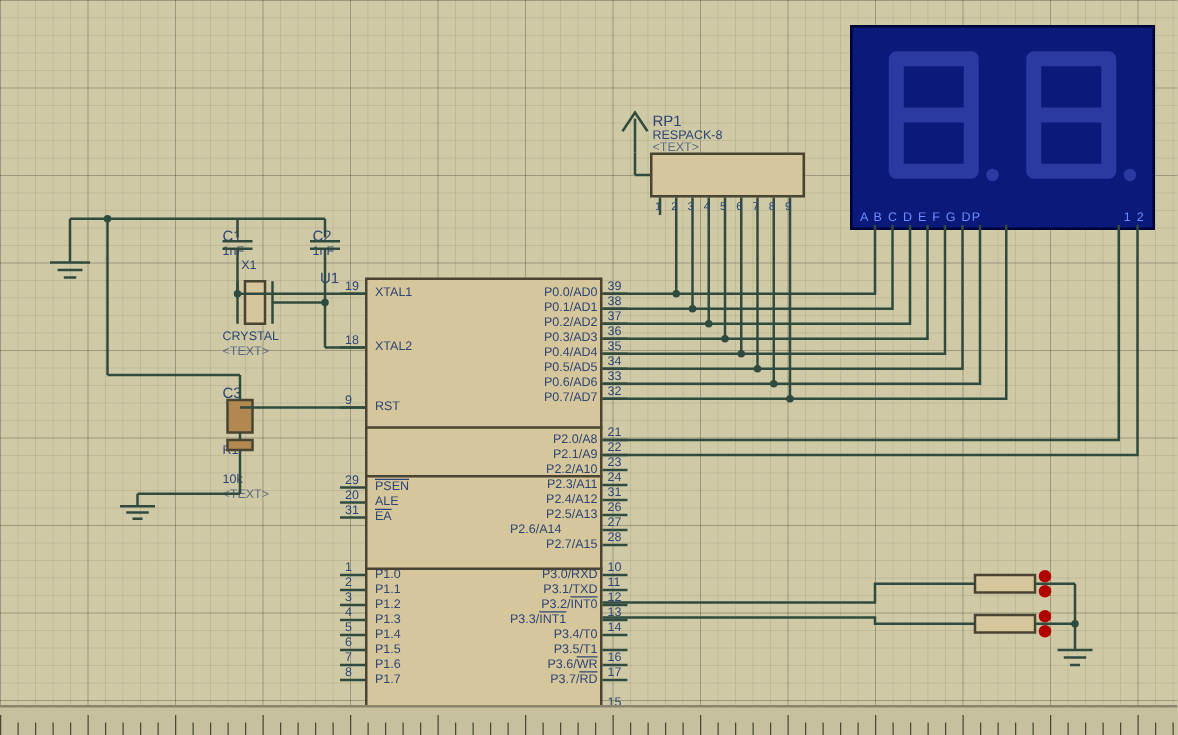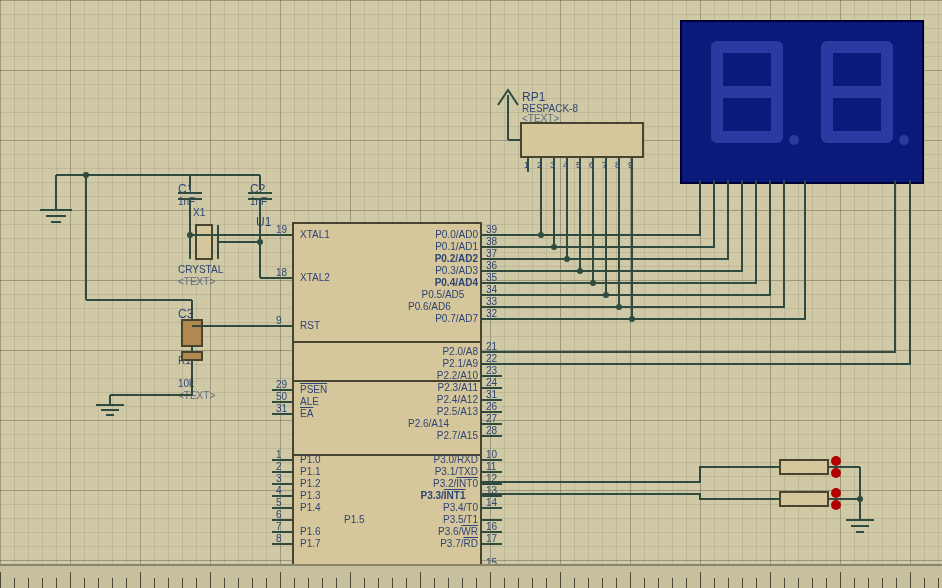--- a/index.html
+++ b/index.html
@@ -67,57 +67,57 @@
   <div>
 
   <div class="pinnum" style="left: 276px; top: 224px;">19</div>
       <div class="pinlbl" style="left: 300px; top: 229px;">XTAL1</div>
       <div class="pinnum" style="left: 276px; top: 267px;">18</div>
       <div class="pinlbl" style="left: 300px; top: 272px;">XTAL2</div>
       <div class="pinnum" style="left: 276px; top: 315px;">9</div>
       <div class="pinlbl" style="left: 300px; top: 320px;">RST</div>
       <div class="pinnum" style="left: 276px; top: 379px;">29</div>
       <div class="pinlbl" style="left: 300px; top: 384px;"><span class="overline">PSEN</span></div>
-      <div class="pinnum" style="left: 276px; top: 391px;">50</div>
+      <div class="pinnum" style="left: 276px; top: 391px;">20</div>
       <div class="pinlbl" style="left: 300px; top: 396px;">ALE</div>
       <div class="pinnum" style="left: 276px; top: 403px;">31</div>
       <div class="pinlbl" style="left: 300px; top: 408px;"><span class="overline">EA</span></div>
       <div class="pinnum" style="left: 276px; top: 449px;">1</div>
       <div class="pinlbl" style="left: 300px; top: 454px;">P1.0</div>
       <div class="pinnum" style="left: 276px; top: 461px;">2</div>
       <div class="pinlbl" style="left: 300px; top: 466px;">P1.1</div>
       <div class="pinnum" style="left: 276px; top: 473px;">3</div>
       <div class="pinlbl" style="left: 300px; top: 478px;">P1.2</div>
       <div class="pinnum" style="left: 276px; top: 485px;">4</div>
       <div class="pinlbl" style="left: 300px; top: 490px;">P1.3</div>
       <div class="pinnum" style="left: 276px; top: 497px;">5</div>
       <div class="pinlbl" style="left: 300px; top: 502px;">P1.4</div>
       <div class="pinnum" style="left: 276px; top: 509px;">6</div>
-      <div class="pinlbl" style="left: 300px; top: 514px; margin-left: 44px;">P1.5</div>
+      <div class="pinlbl" style="left: 300px; top: 514px;">P1.5</div>
       <div class="pinnum" style="left: 276px; top: 521px;">7</div>
       <div class="pinlbl" style="left: 300px; top: 526px;">P1.6</div>
       <div class="pinnum" style="left: 276px; top: 533px;">8</div>
       <div class="pinlbl" style="left: 300px; top: 538px;">P1.7</div>
     </div>
 
   <div>
       <div class="pinnum" style="left: 486px; top: 224px;">39</div>
       <div class="pinlbl" style="right: 464px; left: 408px; top: 229px; position: absolute; text-align: right; width: 70px;">P0.0/AD0</div>
       <div class="pinnum" style="left: 486px; top: 236px;">38</div>
       <div class="pinlbl" style="right: 464px; left: 408px; top: 241px; position: absolute; text-align: right; width: 70px;">P0.1/AD1</div>
       <div class="pinnum" style="left: 486px; top: 248px;">37</div>
-      <div class="pinlbl" style="right: 464px; left: 408px; top: 253px; position: absolute; text-align: right; width: 70px; font-weight: bold;">P0.2/AD2</div>
+      <div class="pinlbl" style="right: 464px; left: 408px; top: 253px; position: absolute; text-align: right; width: 70px;">P0.2/AD2</div>
       <div class="pinnum" style="left: 486px; top: 260px;">36</div>
       <div class="pinlbl" style="right: 464px; left: 408px; top: 265px; position: absolute; text-align: right; width: 70px;">P0.3/AD3</div>
       <div class="pinnum" style="left: 486px; top: 272px;">35</div>
-      <div class="pinlbl" style="right: 464px; left: 408px; top: 277px; position: absolute; text-align: right; width: 70px; font-weight: bold;">P0.4/AD4</div>
+      <div class="pinlbl" style="right: 464px; left: 408px; top: 277px; position: absolute; text-align: right; width: 70px;">P0.4/AD4</div>
       <div class="pinnum" style="left: 486px; top: 284px;">34</div>
-      <div class="pinlbl" style="right: 464px; left: 408px; top: 289px; position: absolute; text-align: center; width: 70px;">P0.5/AD5</div>
+      <div class="pinlbl" style="right: 464px; left: 408px; top: 289px; position: absolute; text-align: right; width: 70px;">P0.5/AD5</div>
       <div class="pinnum" style="left: 486px; top: 296px;">33</div>
-      <div class="pinlbl" style="right: 464px; left: 408px; top: 301px; position: absolute; width: 70px;">P0.6/AD6</div>
+      <div class="pinlbl" style="right: 464px; left: 408px; top: 301px; position: absolute; text-align: right; width: 70px;">P0.6/AD6</div>
       <div class="pinnum" style="left: 486px; top: 308px;">32</div>
       <div class="pinlbl" style="right: 464px; left: 408px; top: 313px; position: absolute; text-align: right; width: 70px;">P0.7/AD7</div>
       <div class="pinnum" style="left: 486px; top: 341px;">21</div>
       <div class="pinlbl" style="right: 464px; left: 408px; top: 346px; position: absolute; text-align: right; width: 70px;">P2.0/A8</div>
       <div class="pinnum" style="left: 486px; top: 353px;">22</div>
       <div class="pinlbl" style="right: 464px; left: 408px; top: 358px; position: absolute; text-align: right; width: 70px;">P2.1/A9</div>
       <div class="pinnum" style="left: 486px; top: 365px;">23</div>
       <div class="pinlbl" style="right: 464px; left: 408px; top: 370px; position: absolute; text-align: right; width: 70px;">P2.2/A10</div>
       <div class="pinnum" style="left: 486px; top: 377px;">24</div>
       <div class="pinlbl" style="right: 464px; left: 408px; top: 382px; position: absolute; text-align: right; width: 70px;">P2.3/A11</div>
@@ -129,21 +129,21 @@
       <div class="pinlbl" style="right: 464px; left: 408px; top: 418px; position: absolute; text-align: left; width: 70px;">P2.6/A14</div>
       <div class="pinnum" style="left: 486px; top: 425px;">28</div>
       <div class="pinlbl" style="right: 464px; left: 408px; top: 430px; position: absolute; text-align: right; width: 70px;">P2.7/A15</div>
       <div class="pinnum" style="left: 486px; top: 449px;">10</div>
       <div class="pinlbl" style="right: 464px; left: 408px; top: 454px; position: absolute; text-align: right; width: 70px;">P3.0/RXD</div>
       <div class="pinnum" style="left: 486px; top: 461px;">11</div>
       <div class="pinlbl" style="right: 464px; left: 408px; top: 466px; position: absolute; text-align: right; width: 70px;">P3.1/TXD</div>
       <div class="pinnum" style="left: 486px; top: 473px;">12</div>
       <div class="pinlbl" style="right: 464px; left: 408px; top: 478px; position: absolute; text-align: right; width: 70px;">P3.2/<span class="overline">INT0</span></div>
       <div class="pinnum" style="left: 486px; top: 485px;">13</div>
-      <div class="pinlbl" style="right: 464px; left: 408px; top: 490px; position: absolute; text-align: center; width: 70px; font-weight: bold;">P3.3/<span class="overline">INT1</span></div>
+      <div class="pinlbl" style="right: 464px; left: 408px; top: 490px; position: absolute; text-align: left; width: 70px;">P3.3/<span class="overline">INT1</span></div>
       <div class="pinnum" style="left: 486px; top: 497px;">14</div>
       <div class="pinlbl" style="right: 464px; left: 408px; top: 502px; position: absolute; text-align: right; width: 70px;">P3.4/T0</div>
       <div class="pinnum" style="left: 486px; top: 509px; margin-top: 48px;">15</div>
       <div class="pinlbl" style="right: 464px; left: 408px; top: 514px; position: absolute; text-align: right; width: 70px;">P3.5/T1</div>
       <div class="pinnum" style="left: 486px; top: 521px;">16</div>
       <div class="pinlbl" style="right: 464px; left: 408px; top: 526px; position: absolute; text-align: right; width: 70px;">P3.6/<span class="overline">WR</span></div>
       <div class="pinnum" style="left: 486px; top: 533px;">17</div>
       <div class="pinlbl" style="right: 464px; left: 408px; top: 538px; position: absolute; text-align: right; width: 70px;">P3.7/<span class="overline">RD</span></div>
     </div>
 
@@ -156,20 +156,24 @@
     <svg class="seg7" width="240" height="140">
       <g stroke="#2a3aa0" stroke-width="12" stroke-linecap="round" fill="none">
 
         <path d="M35 25 h60 M35 70 h60 M35 115 h60 M35 25 v45 M95 25 v45 M35 70 v45 M95 70 v45"></path>
         <circle cx="112" cy="118" r="5" fill="#2a3aa0" stroke="none"></circle>
 
         <path d="M145 25 h60 M145 70 h60 M145 115 h60 M145 25 v45 M205 25 v45 M145 70 v45 M205 70 v45"></path>
         <circle cx="222" cy="118" r="5" fill="#2a3aa0" stroke="none"></circle>
       </g>
     </svg>
+    <div class="pinlabels">
+      <span>A B C D E F G  DP</span>
+      <span style="float:right;">1 2</span>
+    </div>
   </div>
 
   <div class="partlbl" style="left:178px; top:182px;">C1</div>
   <div class="partval" style="left:178px; top:196px;">1nF</div>
 
   <div class="partlbl" style="left:250px; top:182px;">C2</div>
   <div class="partval" style="left:250px; top:196px;">1nF</div>
 
   <div class="partval" style="left:193px; top:207px;">X1</div>
   <div class="partval" style="left:178px; top:264px;">CRYSTAL</div>

